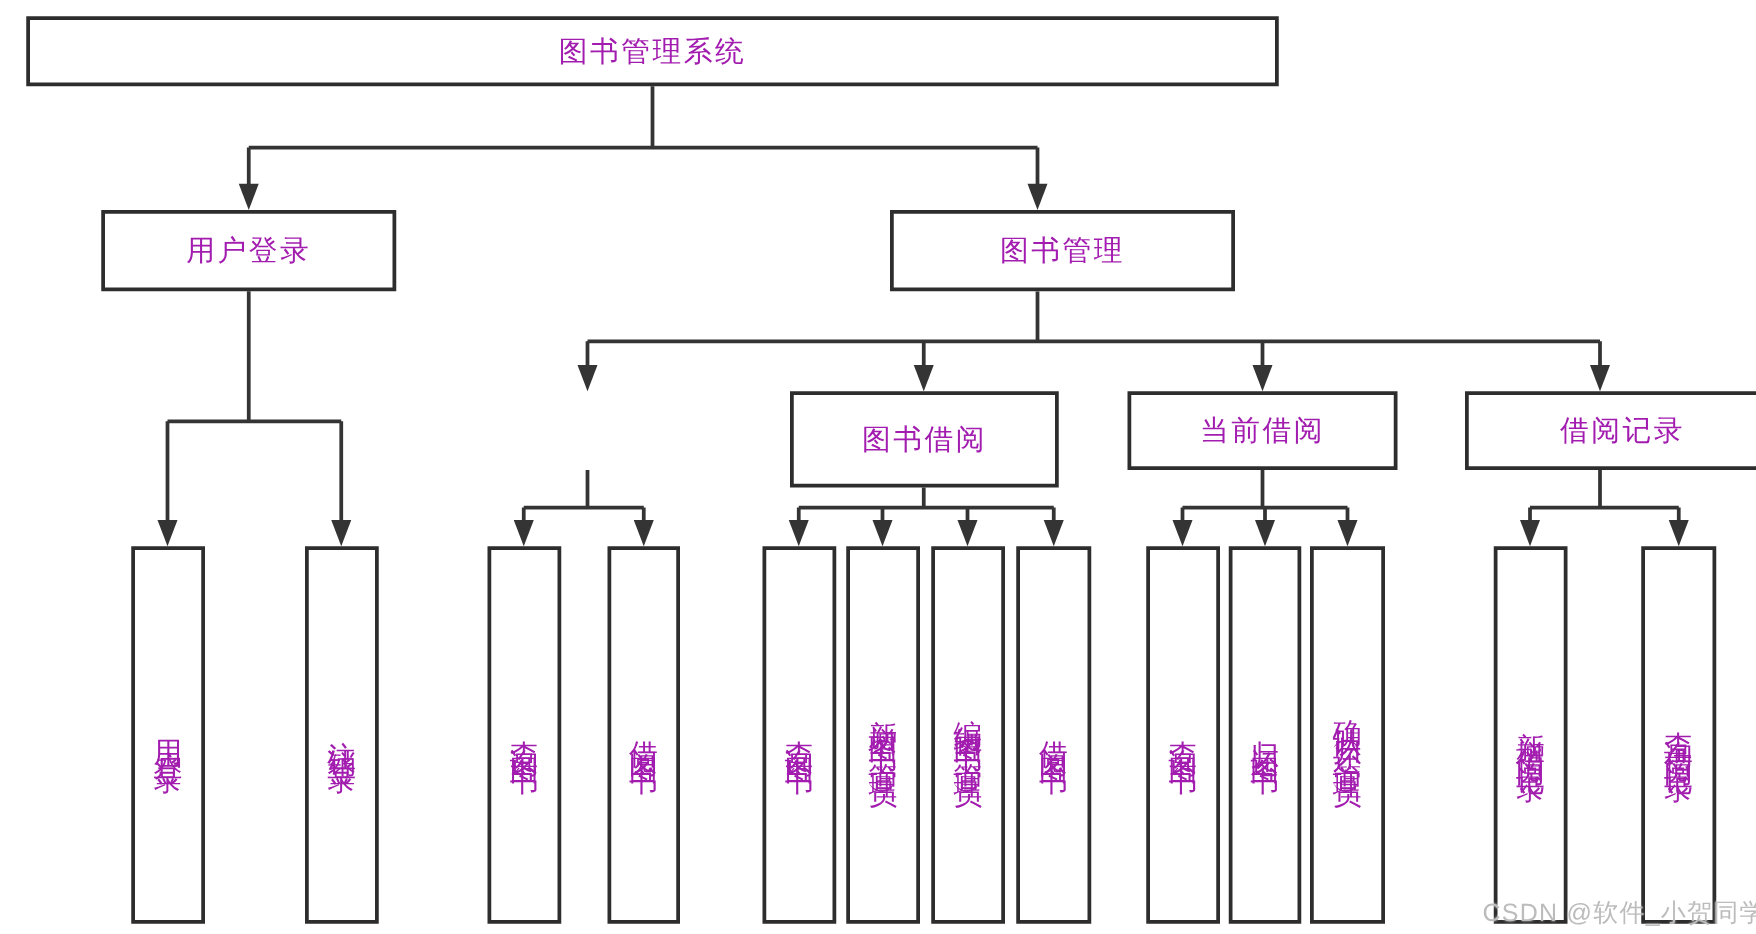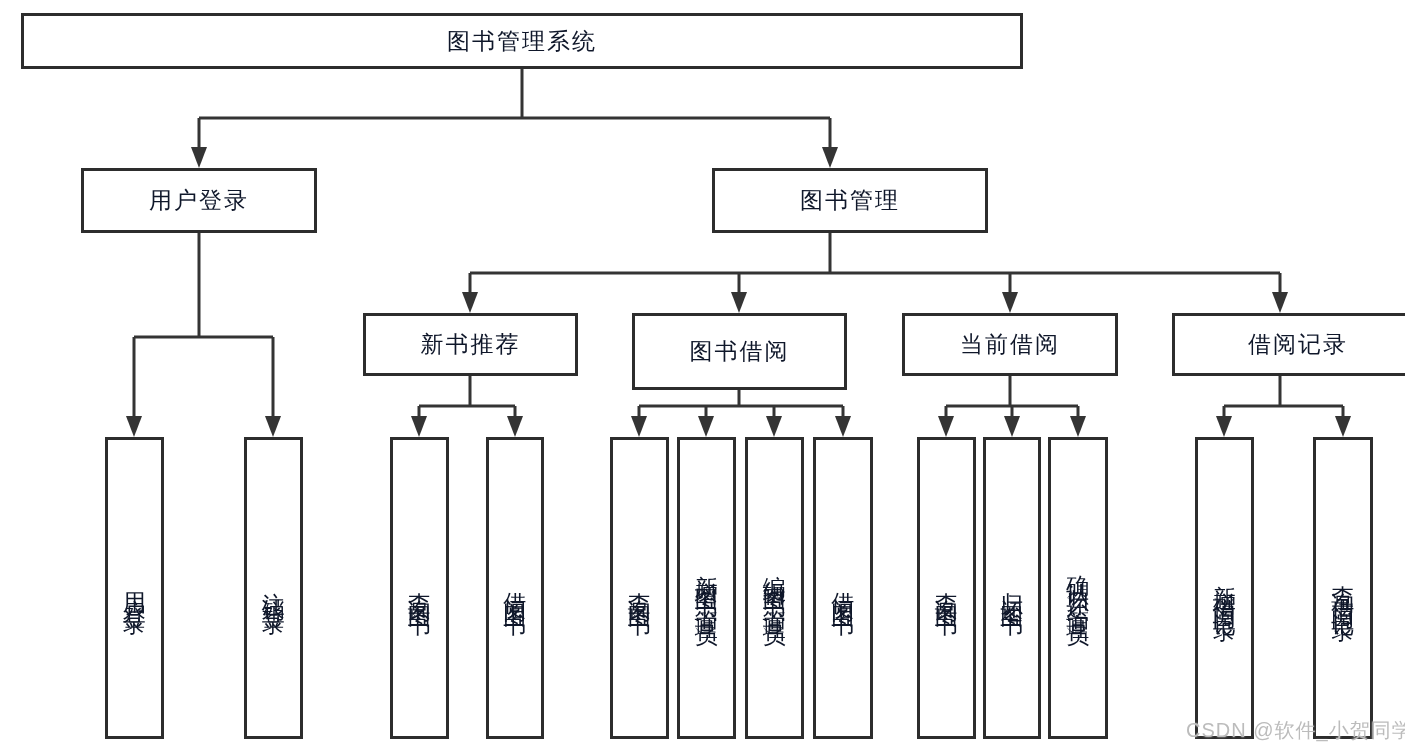--- a/index.html
+++ b/index.html
@@ -28,21 +28,21 @@
     border: 3px solid #2d2d2d;
     display: flex;
     align-items: center;
     justify-content: center;
     color: #161616;
   }
   .node .label {
     font-size: 23px;
     letter-spacing: 2px;
     white-space: nowrap;
-    color: #0f172a;
+    color: #a21caf;
   }
   .node.v .label {
     writing-mode: vertical-rl;
     text-orientation: mixed;
     letter-spacing: 7px;
     font-size: 23px;
     white-space: normal;
     line-height: 1.15;
   }
   .watermark {
@@ -113,23 +113,20 @@
     <span class="label">图书管理系统</span>
   </div>
 
   <div class="node h" style="left:81px; top:168px; width:236px; height:65px;">
     <span class="label">用户登录</span>
   </div>
   <div class="node h" style="left:712px; top:168px; width:276px; height:65px;">
     <span class="label">图书管理</span>
   </div>
 
-  <div class="node h" style="left:363px; top:313px; width:215px; height:63px;">
-    <span class="label">新书推荐</span>
-  </div>
   <div class="node h" style="left:632px; top:313px; width:215px; height:77px;">
     <span class="label">图书借阅</span>
   </div>
   <div class="node h" style="left:902px; top:313px; width:216px; height:63px;">
     <span class="label">当前借阅</span>
   </div>
   <div class="node h" style="left:1172px; top:313px; width:252px; height:63px;">
     <span class="label">借阅记录</span>
   </div>
 

